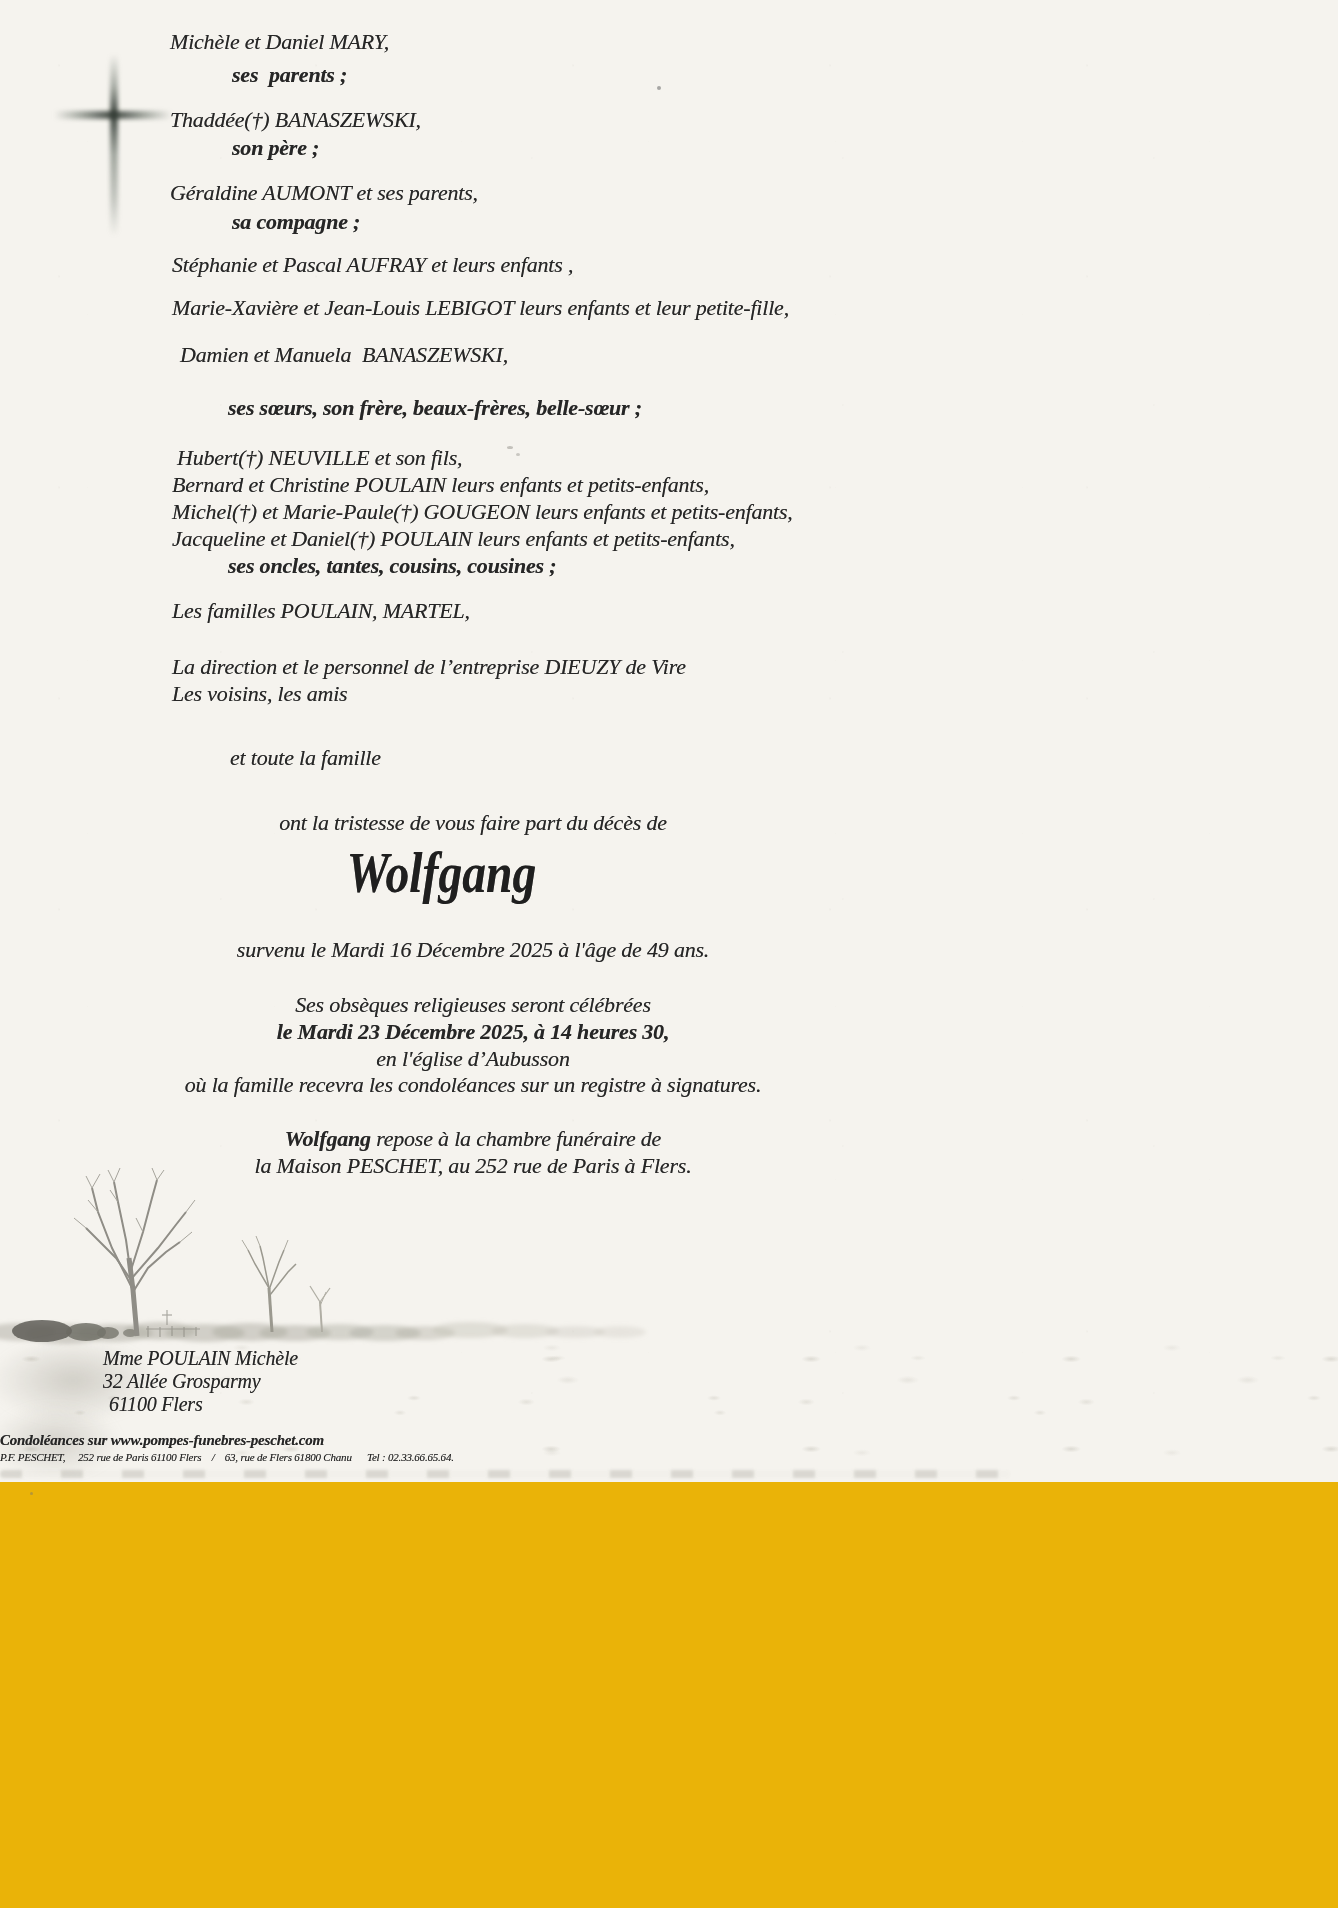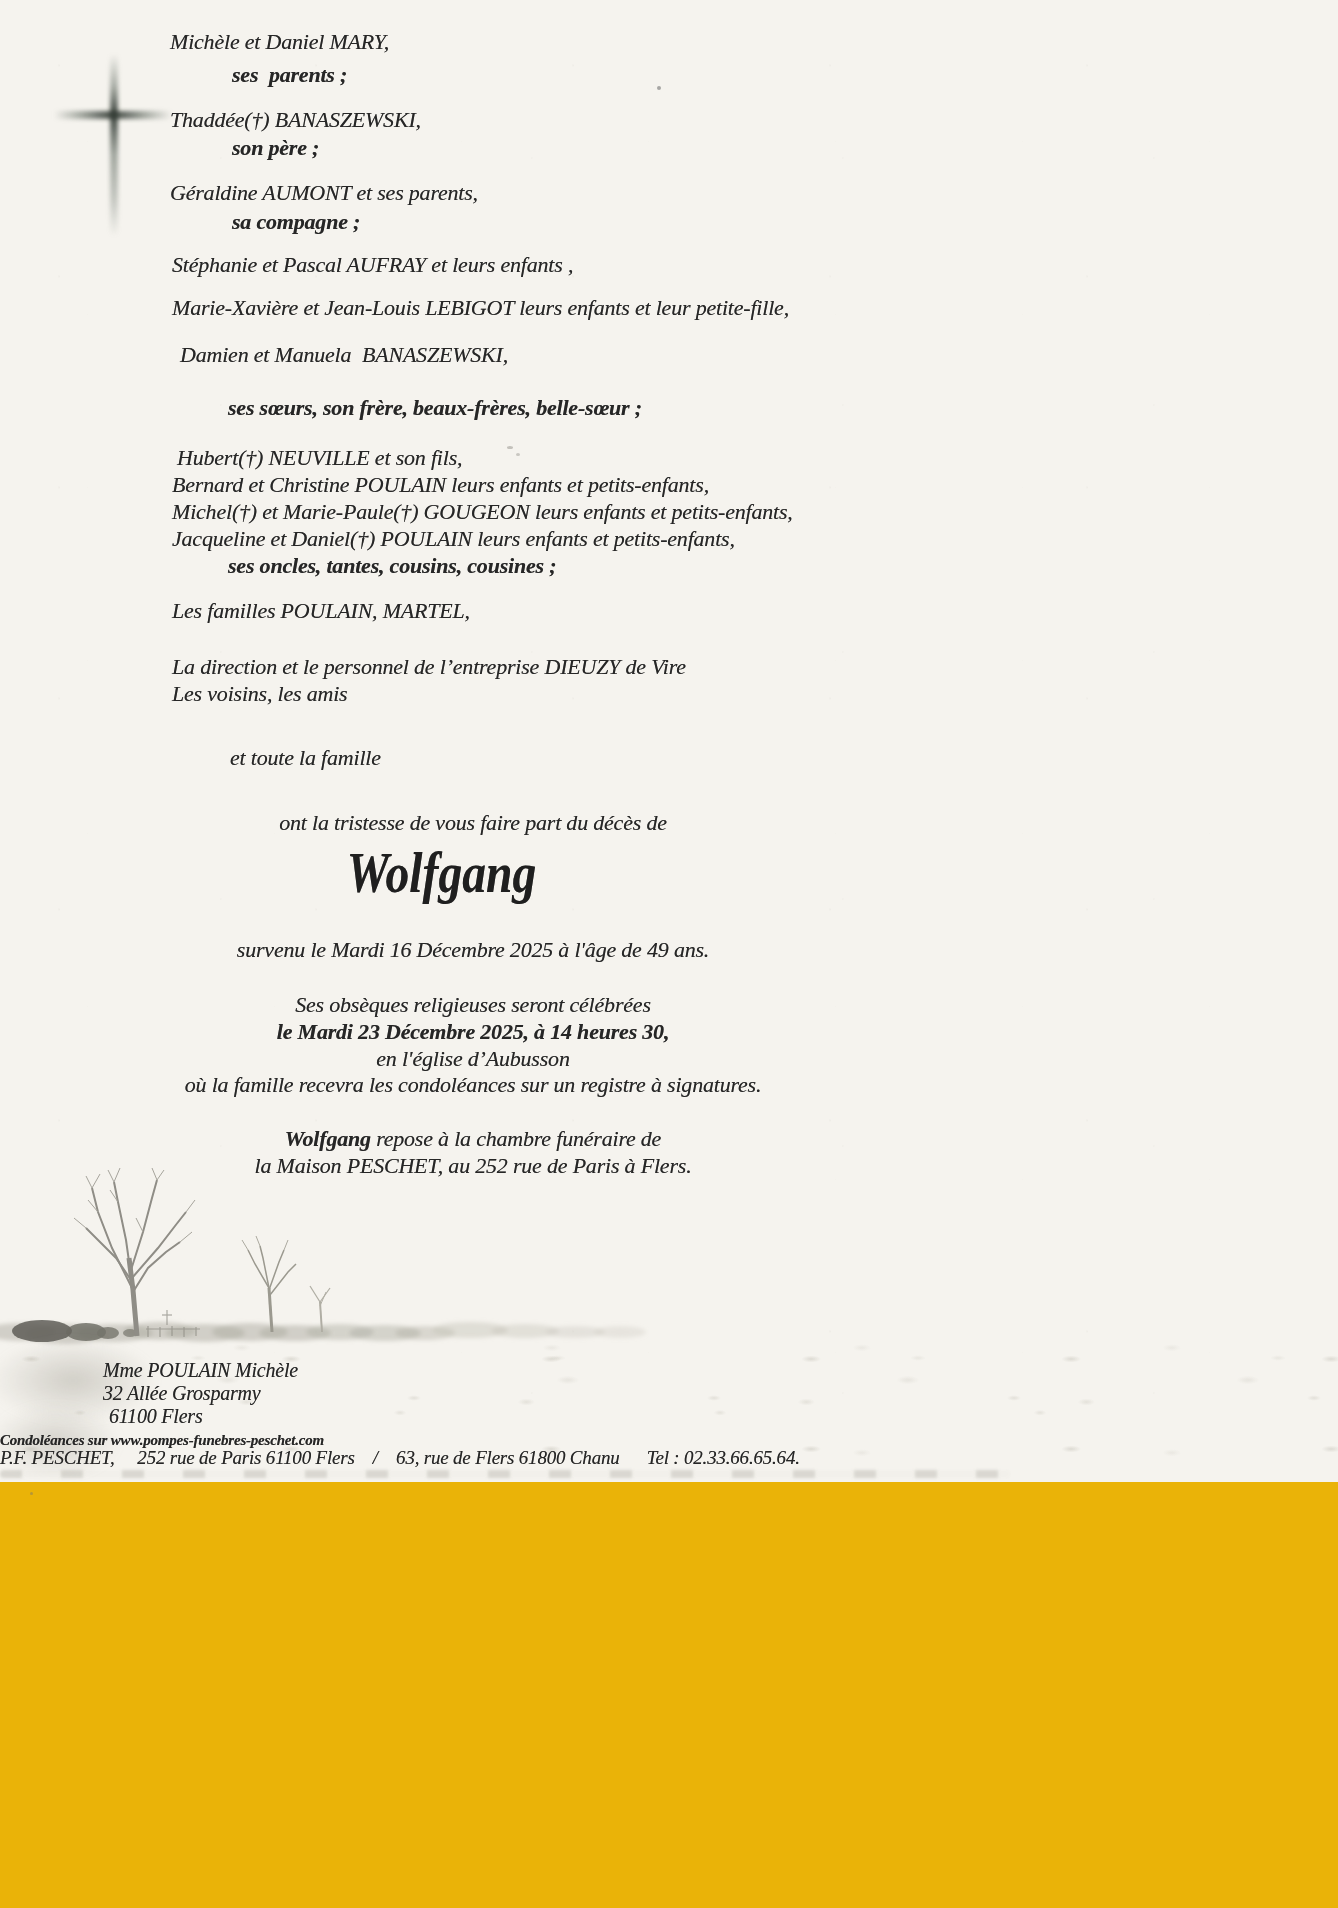--- a/index.html
+++ b/index.html
@@ -31,23 +31,23 @@
     filter:blur(1.5px);}
   .ln{position:absolute;font-style:italic;font-size:22px;line-height:27px;color:#262626;
       white-space:pre;letter-spacing:-.2px;text-shadow:0 0 .4px rgba(40,40,40,.55);}
   .b{font-weight:700;}
   .ctr{left:0;width:882px;text-align:center;margin-left:32px;}
   .ctrf{left:0;width:818px;}
   .title{position:absolute;left:0;top:842px;width:882px;text-align:center;font-style:italic;
          font-weight:700;font-size:58px;line-height:62px;color:#1f1f1f;}
   .title-inner{display:inline-block;transform:scaleX(.82);transform-origin:50% 50%;
                text-shadow:0 0 .5px rgba(25,25,25,.6);}
-  .sm{font-size:20px;line-height:24px;margin-top:12px;}
+  .sm{font-size:20px;line-height:24px;}
   .f1{font-size:15px;line-height:18px;font-weight:700;}
-  .f2{font-size:19px;line-height:17px;}
+  .f2{font-size:11px;line-height:17px;}
   .cross{position:absolute;left:52px;top:52px;width:124px;height:186px;}
   .cross .v{position:absolute;left:58px;top:2px;width:8px;height:182px;filter:blur(2.2px);
     background:linear-gradient(180deg, rgba(95,106,96,0) 0%, rgba(95,106,96,.50) 18%,
       rgba(52,60,54,.92) 33%, rgba(95,106,96,.55) 55%, rgba(110,120,112,.35) 80%, rgba(110,120,112,0) 100%);}
   .cross .h{position:absolute;left:2px;top:59px;width:118px;height:8px;filter:blur(2.2px);
     background:linear-gradient(90deg, rgba(95,106,96,0) 0%, rgba(95,106,96,.50) 22%,
       rgba(52,60,54,.92) 50%, rgba(95,106,96,.50) 78%, rgba(95,106,96,0) 100%);}
   .speck{position:absolute;border-radius:50%;}
   .lscape{position:absolute;left:0;top:1140px;}
 </style>

